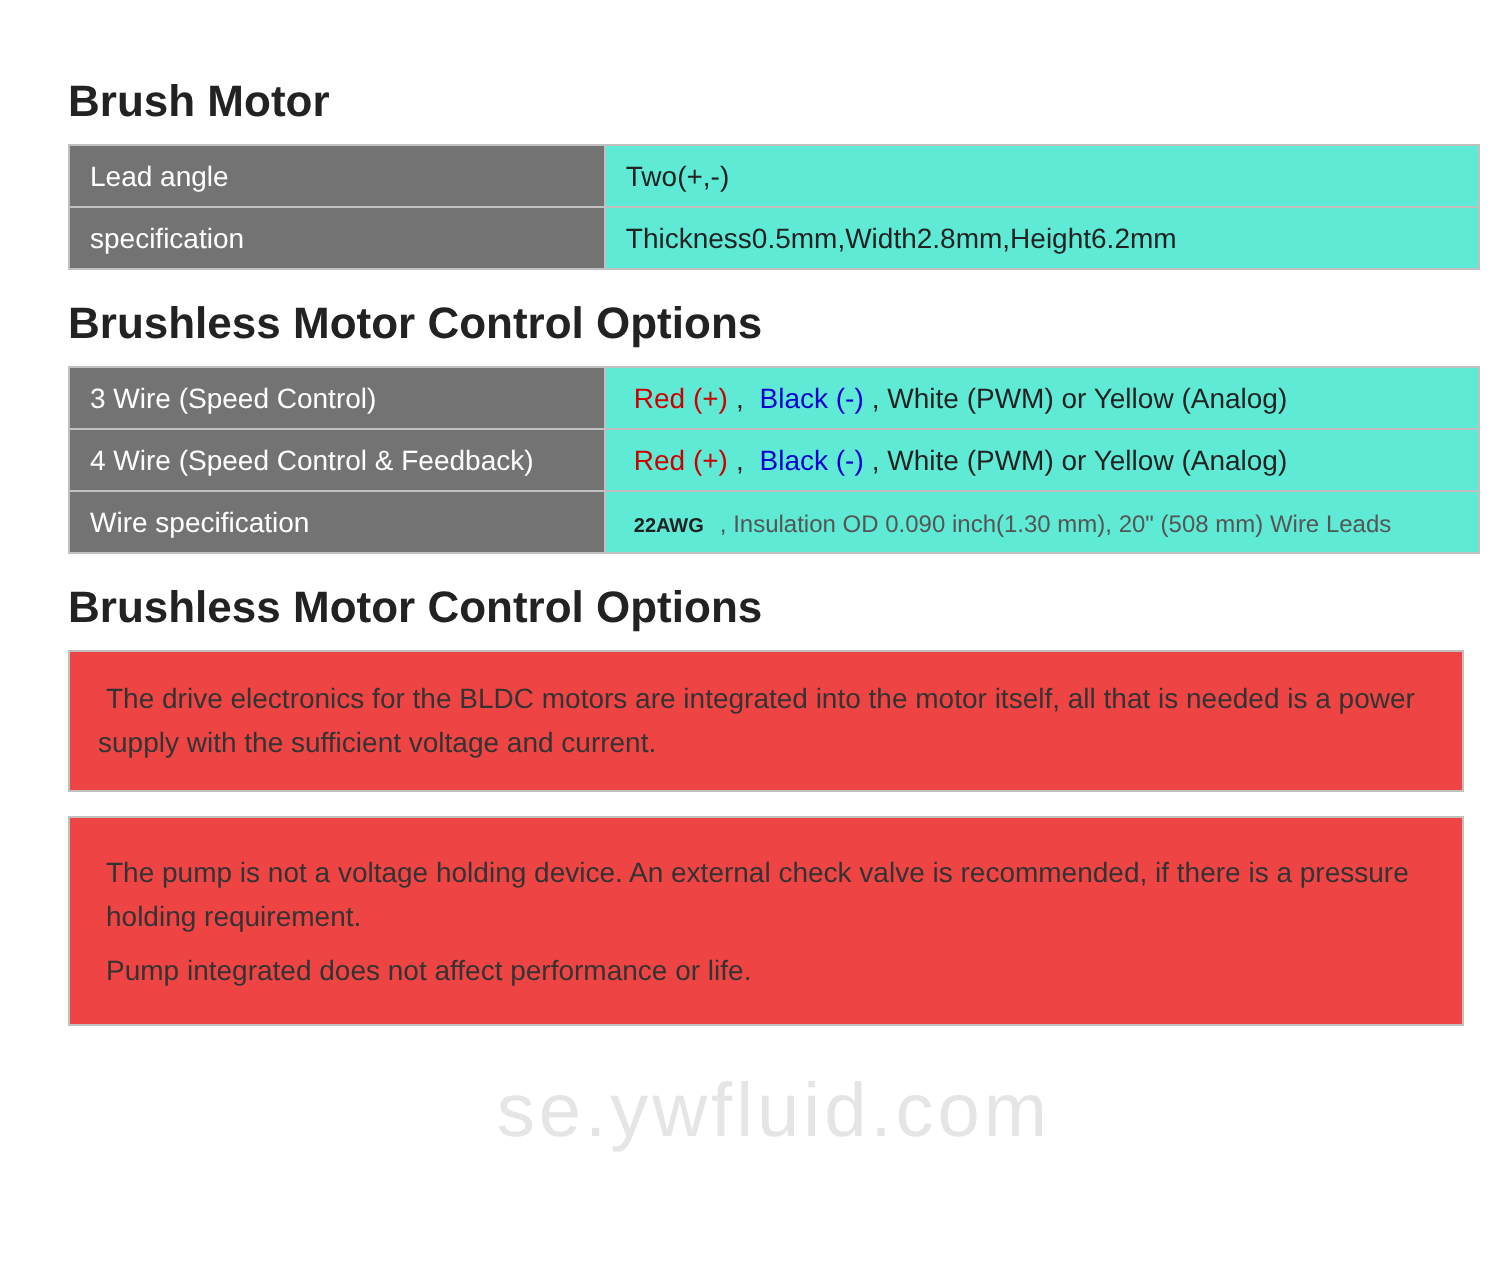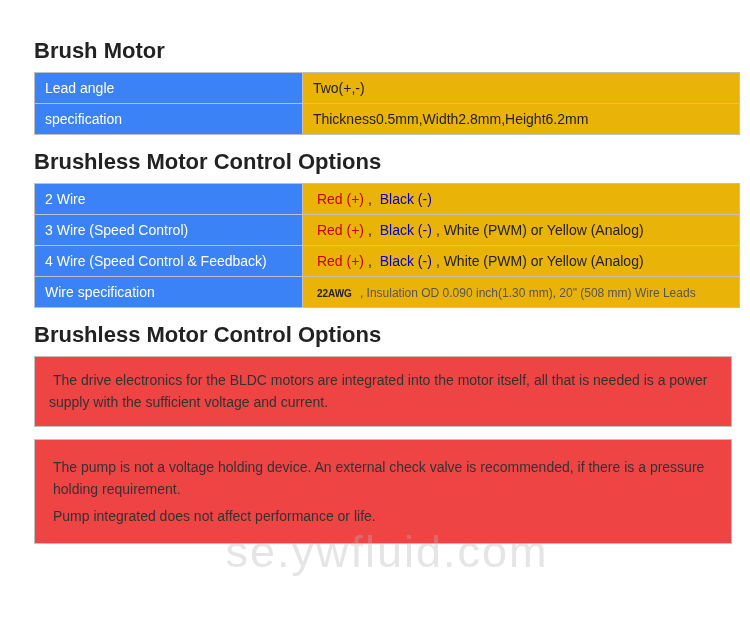--- a/index.html
+++ b/index.html
@@ -34,28 +34,28 @@
     }
 
     .data-table td {
       border: 1px solid #c0c0c0;
       padding: 7px 10px;
       font-size: 14px;
       vertical-align: middle;
     }
 
     .data-table .label-cell {
-      background-color: #3b82f6;
+      background-color: #737373;
       color: #fff;
       font-weight: normal;
       width: 38%;
     }
 
     .data-table .value-cell {
-      background-color: #eab308;
+      background-color: #5eead4;
       color: #222;
     }
 
     .red { color: #cc0000; }
     .blue { color: #0000cc; }
 
     .info-box {
       border: 1px solid #c0c0c0;
       background-color: #ef4444;
       padding: 12px 14px;
@@ -63,21 +63,21 @@
       color: #333;
       line-height: 1.6;
       margin-bottom: 12px;
     }
 
     .watermark {
       position: absolute;
       bottom: 60px;
       left: 50%;
       transform: translateX(-50%);
-      font-size: 45px;
+      font-size: 38px;
       color: rgba(180, 180, 180, 0.35);
       white-space: nowrap;
       pointer-events: none;
       font-family: Arial, sans-serif;
       letter-spacing: 2px;
     }
 
     .wire-spec-small {
       font-size: 12px;
       color: #555;
@@ -107,26 +107,20 @@
         <td class="value-cell">Thickness0.5mm,Width2.8mm,Height6.2mm</td>
       </tr>
     </tbody>
   </table>
 
   <h2 class="section-title">Brushless Motor Control Options</h2>
 
   <table class="data-table">
     <tbody>
       <tr>
-        <td class="label-cell">2 Wire</td>
-        <td class="value-cell">
-          <span class="red">Red (+)</span>, <span class="blue">Black (-)</span>
-        </td>
-      </tr>
-      <tr>
         <td class="label-cell">3 Wire (Speed Control)</td>
         <td class="value-cell">
           <span class="red">Red (+)</span>, <span class="blue">Black (-)</span>, White (PWM) or Yellow (Analog)
         </td>
       </tr>
       <tr>
         <td class="label-cell">4 Wire (Speed Control &amp; Feedback)</td>
         <td class="value-cell">
           <span class="red">Red (+)</span>, <span class="blue">Black (-)</span>, White (PWM) or Yellow (Analog)
         </td>

